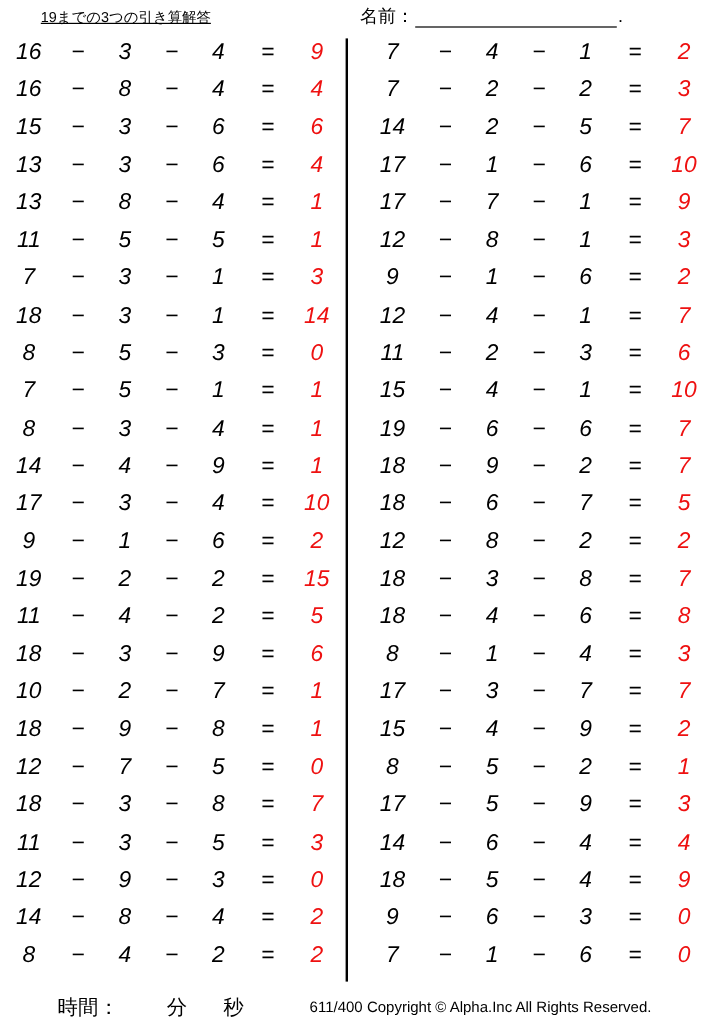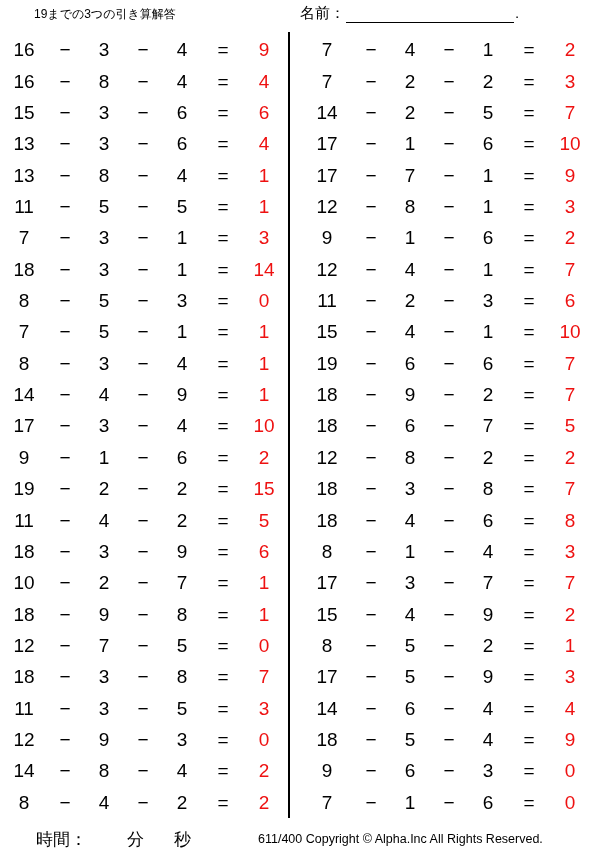--- a/index.html
+++ b/index.html
@@ -29,20 +29,21 @@
     width: 600px;
     height: 34px;
   }
   .header-title {
     position: absolute;
     left: 34px;
     top: 6px;
     font-size: 12px;
     letter-spacing: 0px;
     white-space: nowrap;
+    text-decoration: underline;
   }
   .name-area {
     position: absolute;
     left: 300px;
     top: 4px;
     font-size: 15px;
     white-space: nowrap;
     text-decoration: underline;
   }
   .name-label {
@@ -82,23 +83,23 @@
     display: flex;
     flex-direction: column;
   }
   .col.right {
     width: 300px;
     margin-left: 12px;
   }
   .row {
     flex: 1 1 0;
     display: flex;
-    align-items: center;
     font-size: 19px;
     line-height: 1;
+    font-style: italic;
   }
   .cell {
     text-align: center;
     white-space: nowrap;
   }
   .n1 { width: 48px; }
   .op { width: 34px; }
   .n2 { width: 44px; }
   .op2 { width: 34px; }
   .n3 { width: 44px; }
@@ -118,21 +119,21 @@
     width: 600px;
     height: 40px;
   }
   .time-area {
     position: absolute;
     left: 36px;
     top: 8px;
     font-size: 17px;
     white-space: nowrap;
   }
-  .time-label { display: inline-block; }
+  .time-label { display: inline-block; margin-left: 12px; }
   .time-gap1 { display: inline-block; width: 40px; }
   .time-min { display: inline-block; }
   .time-gap2 { display: inline-block; width: 30px; }
   .time-sec { display: inline-block; }
   .copyright {
     position: absolute;
     left: 258px;
     top: 12px;
     font-size: 12.5px;
     white-space: nowrap;

